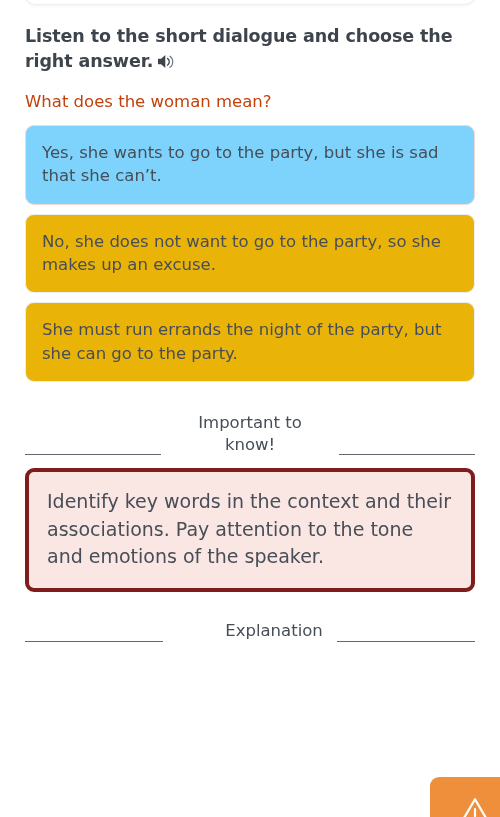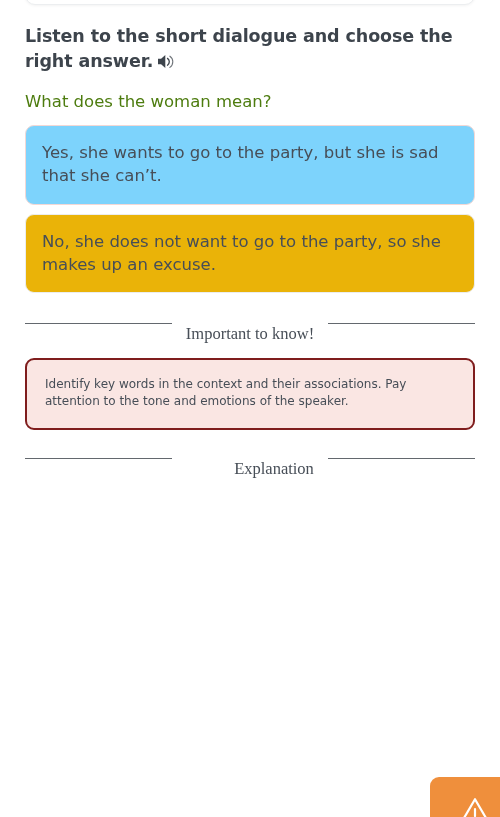--- a/index.html
+++ b/index.html
@@ -46,21 +46,21 @@
 
   .speaker-icon {
     display: inline-block;
     vertical-align: -3px;
     margin-left: 3px;
   }
 
   .question-text {
     margin-top: 13px;
     font-size: 16.5px;
-    color: #4d7c0f;
+    color: #c2410c;
     line-height: 1.4;
   }
 
   
   .options {
     margin-top: 12px;
   }
 
   .option {
     border-radius: 9px;
@@ -78,25 +78,24 @@
   }
 
   .option.selected {
     background: #7dd3fc;
     border: 1px solid #f3d8d5;
   }
 
   
   .divider {
     display: flex;
-    align-items: flex-start;
+    align-items: flex-end;
     margin-top: 30px;
     margin-bottom: 13px;
     gap: 14px;
-    font-family: Liberation Serif, serif;
   }
 
   .divider-line {
     flex: 1 1 auto;
     height: 1px;
     background: #63686e;
   }
 
   .divider-label {
     flex: 0 0 auto;
@@ -106,24 +105,24 @@
     color: #474e57;
     line-height: 1.3;
   }
 
   .divider.explanation { margin-top: 28px; }
   .divider.explanation .divider-label { max-width: 190px; margin-left: 48px; }
 
   
   .info-box {
     background: #fae6e3;
-    border: 2px solid #7f1d1d;
+    border: 4px solid #7f1d1d;
     border-radius: 9px;
     padding: 16px 18px 18px 18px;
-    font-size: 12px;
+    font-size: 19px;
     line-height: 1.44;
     color: #474e57;
   }
 
   
   .fab {
     position: absolute;
     left: 430px;
     top: 777px;
     width: 90px;
@@ -155,20 +154,23 @@
 
   <p class="question-text">What does the woman mean?</p>
 
   <div class="options">
     <div class="option selected">
       <span>Yes, she wants to go to the party, but she is sad that she can’t.</span>
     </div>
     <div class="option normal">
       <span>No, she does not want to go to the party, so she makes up an excuse.</span>
     </div>
+    <div class="option normal">
+      <span>She must run errands the night of the party, but she can go to the party.</span>
+    </div>
   </div>
 
   <div class="divider">
     <span class="divider-line"></span>
     <span class="divider-label">Important to know!</span>
     <span class="divider-line"></span>
   </div>
 
   <div class="info-box">
     <span>Identify key words in the context and their associations. Pay attention to the tone and emotions of the speaker.</span>

